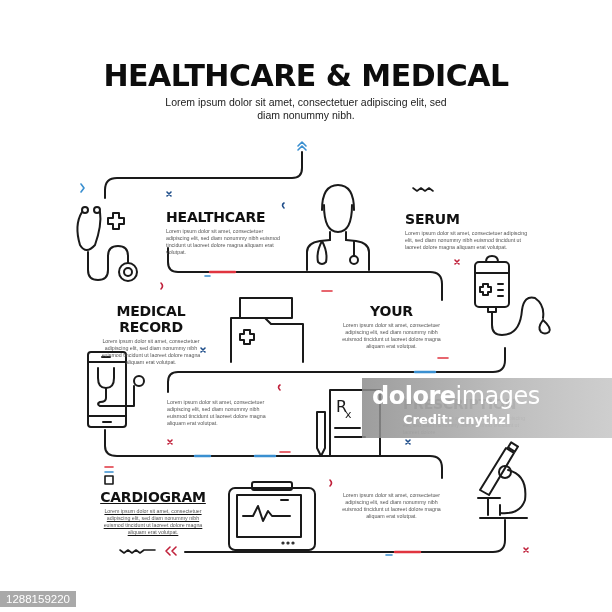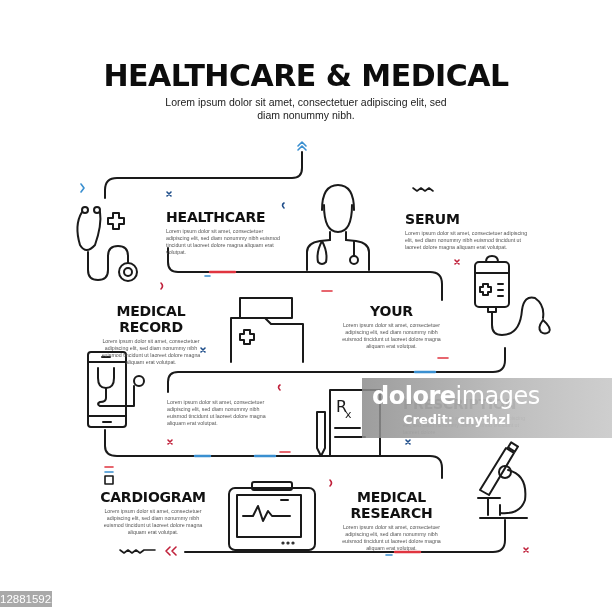--- a/index.html
+++ b/index.html
@@ -9,21 +9,21 @@
   svg.art { position:absolute; left:0; top:0; }
   .step { position:absolute; }
   .step h3 { margin:0; font-size:14px; font-weight:bold; letter-spacing:-0.2px; color:#111; font-family:"DejaVu Sans", sans-serif; }
   .step p { margin:3px 0 0 0; font-size:5.3px; line-height:7px; color:#555; }
   .left { text-align:left; }
   .right { text-align:center; }
   .getty { position:absolute; left:362px; top:378px; width:250px; height:60px; background:linear-gradient(90deg, rgba(140,140,140,0.85), rgba(175,175,175,0.8) 60%, rgba(190,190,190,0.75)); }
   .getty .logo { position:absolute; left:10px; top:4px; font-size:24px; font-weight:bold; color:#fff; font-family:"DejaVu Sans", sans-serif; letter-spacing:-0.5px; }
   .getty .logo span { font-weight:normal; }
   .getty .credit { position:absolute; left:10px; top:34px; font-size:13px; font-weight:bold; color:#fff; font-family:"DejaVu Sans", sans-serif;margin-left:31px; }
-  .stockid { position:absolute; left:0; top:591px; width:52px; height:16px; background:#a9a9a9; color:#fff; font-size:11.5px; line-height:16px; text-align:center; }
+  .stockid { position:absolute; left:0; top:591px; width:76px; height:16px; background:#a9a9a9; color:#fff; font-size:11.5px; line-height:16px; text-align:center; }
 </style>
 </head>
 <body>
 
 <div class="title">HEALTHCARE &amp; MEDICAL</div>
 <div class="subtitle">Lorem ipsum dolor sit amet, consectetuer adipiscing elit, sed diam nonummy nibh.</div>
 
 <svg class="art" width="612" height="612" viewBox="0 0 612 612" fill="none" stroke="#1a1a1a" stroke-width="2" stroke-linecap="round" stroke-linejoin="round">
 
   <g>
@@ -169,27 +169,26 @@
 
 <div class="step left" style="left:167px; top:396px; width:102px;">
   <p>Lorem ipsum dolor sit amet, consectetuer adipiscing elit, sed diam nonummy nibh euismod tincidunt ut laoreet dolore magna aliquam erat volutpat.</p>
 </div>
 
 <div class="step left" style="left:403px; top:396px; width:130px; opacity:0.3;">
   <h3>PRESCRIPTION</h3>
   <p>Lorem ipsum dolor sit amet, consectetuer adipiscing elit, sed diam nonummy nibh euismod tincidunt ut laoreet dolore</p>
 </div>
 
-<div class="step right" style="left:100px; top:489px; width:106px;">
+<div class="step right" style="left:100px; top:489px; width:106px;text-decoration:underline;">
   <h3>CARDIOGRAM</h3>
   <p>Lorem ipsum dolor sit amet, consectetuer adipiscing elit, sed diam nonummy nibh euismod tincidunt ut laoreet dolore magna aliquam erat volutpat.</p>
 </div>
 
 <div class="step right" style="left:340px; top:489px; width:103px;">
-  <h3>MEDICAL RESEARCH</h3>
   <p>Lorem ipsum dolor sit amet, consectetuer adipiscing elit, sed diam nonummy nibh euismod tincidunt ut laoreet dolore magna aliquam erat volutpat.</p>
 </div>
 
 <div class="getty">
   <div class="logo"><b>dolore</b><span>images</span></div>
   <div class="credit">Credit: cnythzl</div>
 </div>
 
 <div class="stockid">1288159220</div>
 

